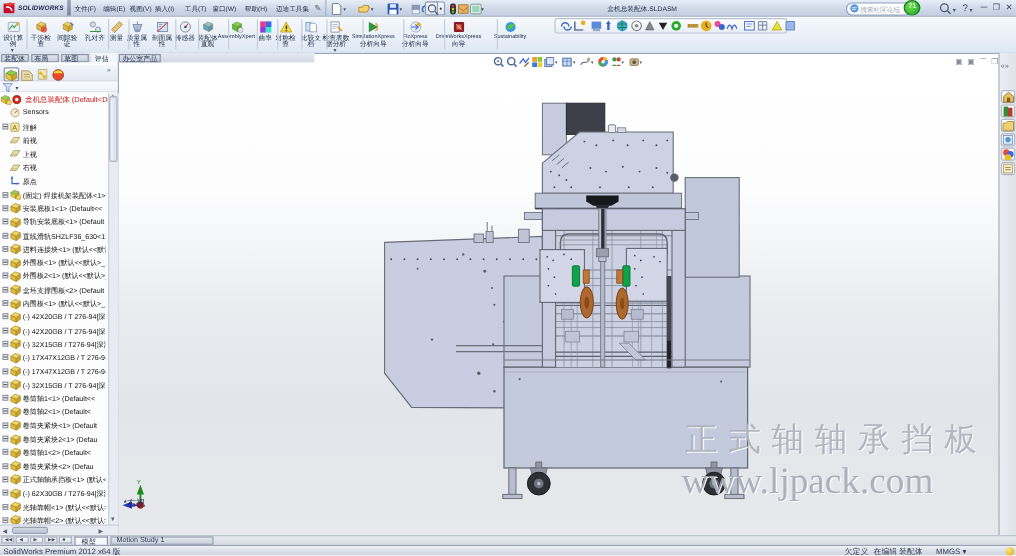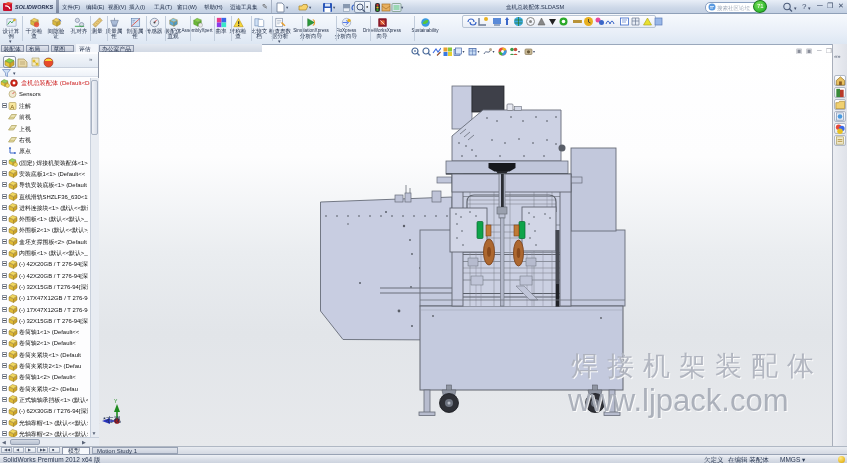--- a/index.html
+++ b/index.html
@@ -185,22 +185,22 @@
       <circle cx="433" cy="316" r="0.9"></circle>
     </g>
     <line x1="117" y1="421" x2="117" y2="410" stroke="#1e8a1e" stroke-width="1.6"></line>
     <path d="M117,404 L114,412 L120,412 Z" fill="#1e8a1e"></path>
     <line x1="117" y1="421" x2="108" y2="421" stroke="#2a35c0" stroke-width="1.6"></line>
     <path d="M102,421 L110,418 L110,424 Z" fill="#2a35c0"></path>
     <circle cx="117" cy="421" r="2.6" fill="#b01818" stroke="#7e1010" stroke-width="0.5"></circle>
     <text x="114" y="403" font-size="5" fill="#1e8a1e">Y</text>
     <text x="96" y="424" font-size="5" fill="#2a35c0">X</text>
   </svg>
-<div class="t" style="left:571px;top:348px;width:230px;font-family:'Liberation Serif',serif;font-size:27px;letter-spacing:9px;color:rgba(172,177,188,0.92);text-shadow:1px 1px 0 rgba(253,253,253,0.9)">焊接机架装配体</div>
-<div class="t" style="left:568px;top:383px;font-family:Liberation Sans, sans-serif;font-size:31px;color:rgba(165,170,181,0.92);text-shadow:1px 1px 0 rgba(253,253,253,0.9)">www.ljpack.com</div>
+<div class="t" style="left:571px;top:348px;width:230px;font-family:'Liberation Serif',serif;font-size:27px;letter-spacing:9px;color:rgba(172,177,188,0.92);text-shadow:1px 1px 0 rgba(253,253,253,0.9)">正式轴轴承挡板</div>
+<div class="t" style="left:568px;top:383px;font-family:Liberation Serif, serif;font-size:31px;color:rgba(165,170,181,0.92);text-shadow:1px 1px 0 rgba(253,253,253,0.9)">www.ljpack.com</div>
 <div class="t" style="left:103px;top:415px;font-size:7.5px;color:#1a2a50">*右视</div>
 <div class="abs" style="left:0;top:0;width:847px;height:14px;background:linear-gradient(#e8eef7,#cdd8e8 60%,#c2cfe2);border-bottom:1px solid #8fa0b8"></div>
 <svg class="abs" style="left:2px;top:1px" width="13" height="12" viewBox="0 0 13 12">
 <rect x="1" y="2" width="9" height="8" rx="1" fill="#c8102e"></rect>
     <path d="M2,3 l4,-2 l5,1 l-4,2 z" fill="#e8412f"></path>
     <path d="M3,5 a4,4 0 0 1 5,3" stroke="#fff" stroke-width="1.2" fill="none"></path>
   </svg>
 <div class="t" style="left:15px;top:3.5px;font-size:5.4px;font-weight:bold;font-style:italic;color:#25304e;letter-spacing:0.1px">SOLIDWORKS</div>
 <div class="abs" style="left:56px;top:0;width:3px;height:13px;background:linear-gradient(#9aa4b8,#7a87a0)"></div>
 <div class="t" style="left:62px;top:4px;font-size:5.5px;color:#1c2a44">文件(F)</div>

